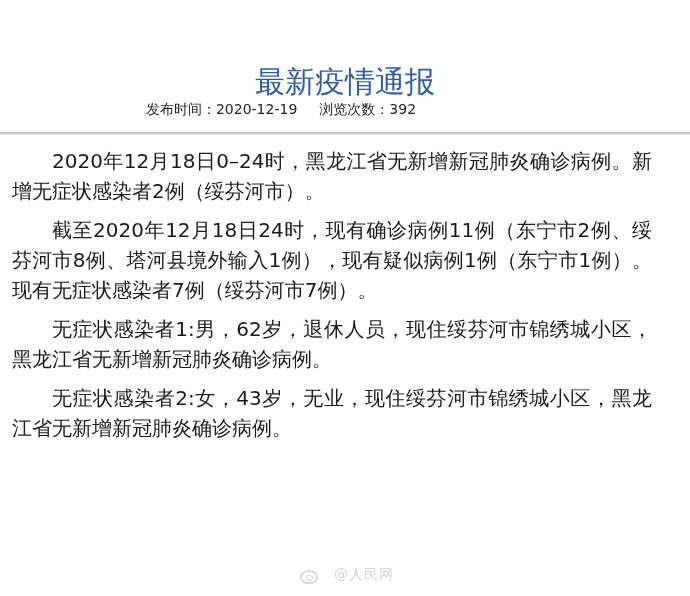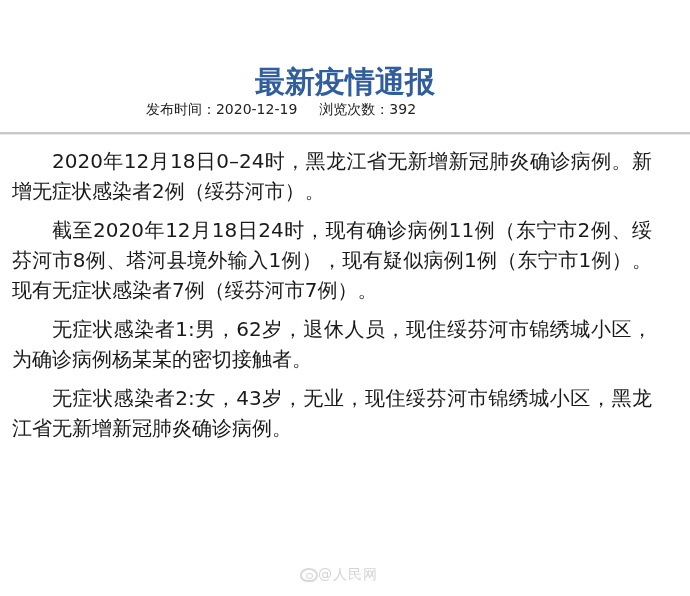--- a/index.html
+++ b/index.html
@@ -15,21 +15,21 @@
       font-family: "DejaVu Sans", "Liberation Sans", sans-serif;
       color: #1a1a1a;
     }
     .page-title {
       position: absolute;
       top: 40px;
       left: 0;
       width: 690px;
       text-align: center;
       font-size: 30px;
-      font-weight: bold;
+      font-weight: normal;
       color: #2f5d9e;
       letter-spacing: 0px;
       line-height: 44px;
     }
     .meta {
       position: absolute;
       top: 98px;
       left: 0;
       width: 562px;
       text-align: center;
@@ -65,22 +65,22 @@
       text-align: justify;
     }
     .watermark {
       position: absolute;
       left: 300px;
       top: 566px;
       font-size: 14px;
       color: #d4d4d4;
       letter-spacing: 1px;
       display: flex;
-      align-items: center;
-      gap: 0;
+      align-items: flex-end;
+      gap: 16px;
     }
     .watermark .weibo-icon {
       display: inline-block;
       width: 18px;
       height: 14px;
       border: 2px solid #d8d8d8;
       border-radius: 50% 50% 45% 45%;
       box-sizing: border-box;
       position: relative;
     }
@@ -102,20 +102,20 @@
 
 <div class="meta">
   <span>发布时间：</span><span>2020-12-19</span><span class="gap"></span><span>浏览次数：</span><span>392</span>
 </div>
 
 <div class="divider"></div>
 
 <div class="content">
   <p>2020年12月18日0–24时，黑龙江省无新增新冠肺炎确诊病例。新增无症状感染者2例（绥芬河市）。</p>
   <p>截至2020年12月18日24时，现有确诊病例11例（东宁市2例、绥芬河市8例、塔河县境外输入1例），现有疑似病例1例（东宁市1例）。现有无症状感染者7例（绥芬河市7例）。</p>
-  <p>无症状感染者1:男，62岁，退休人员，现住绥芬河市锦绣城小区，为确诊病例杨某某的密切接触者。</p>
+  <p>无症状感染者1:男，62岁，退休人员，现住绥芬河市锦绣城小区，黑龙江省无新增新冠肺炎确诊病例。</p>
   <p>无症状感染者2:女，43岁，无业，现住绥芬河市锦绣城小区，黑龙江省无新增新冠肺炎确诊病例。</p>
 </div>
 
 <div class="watermark">
   <span class="weibo-icon"></span>
   <span>@人民网</span>
 </div>
 
 </body></html>

